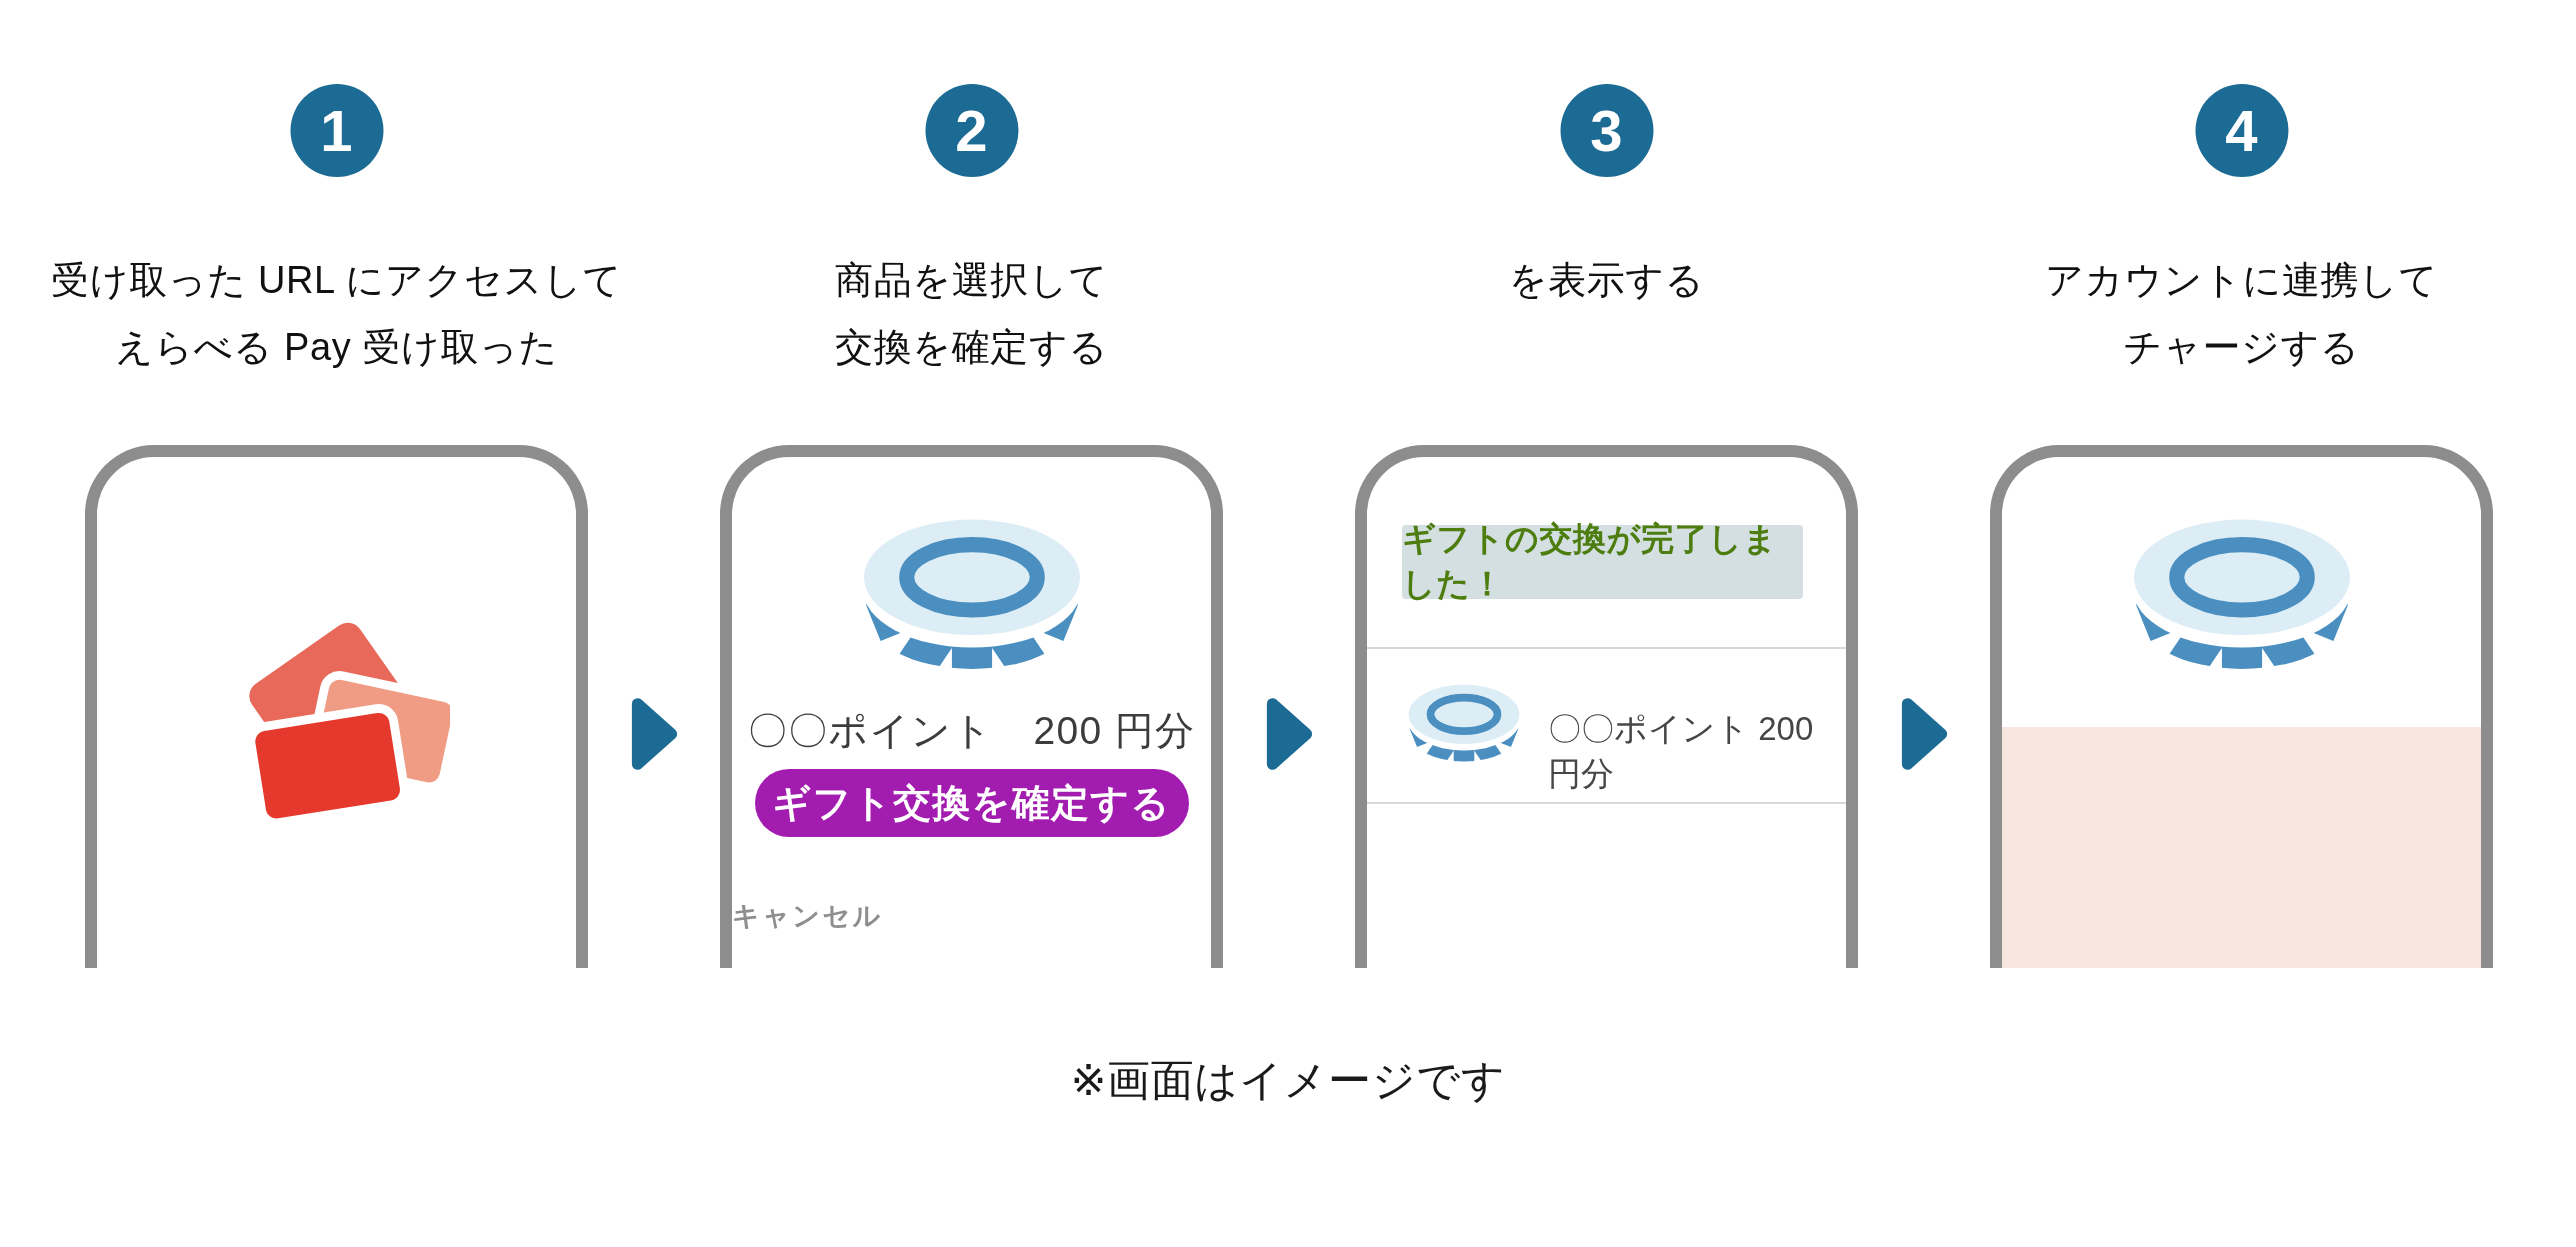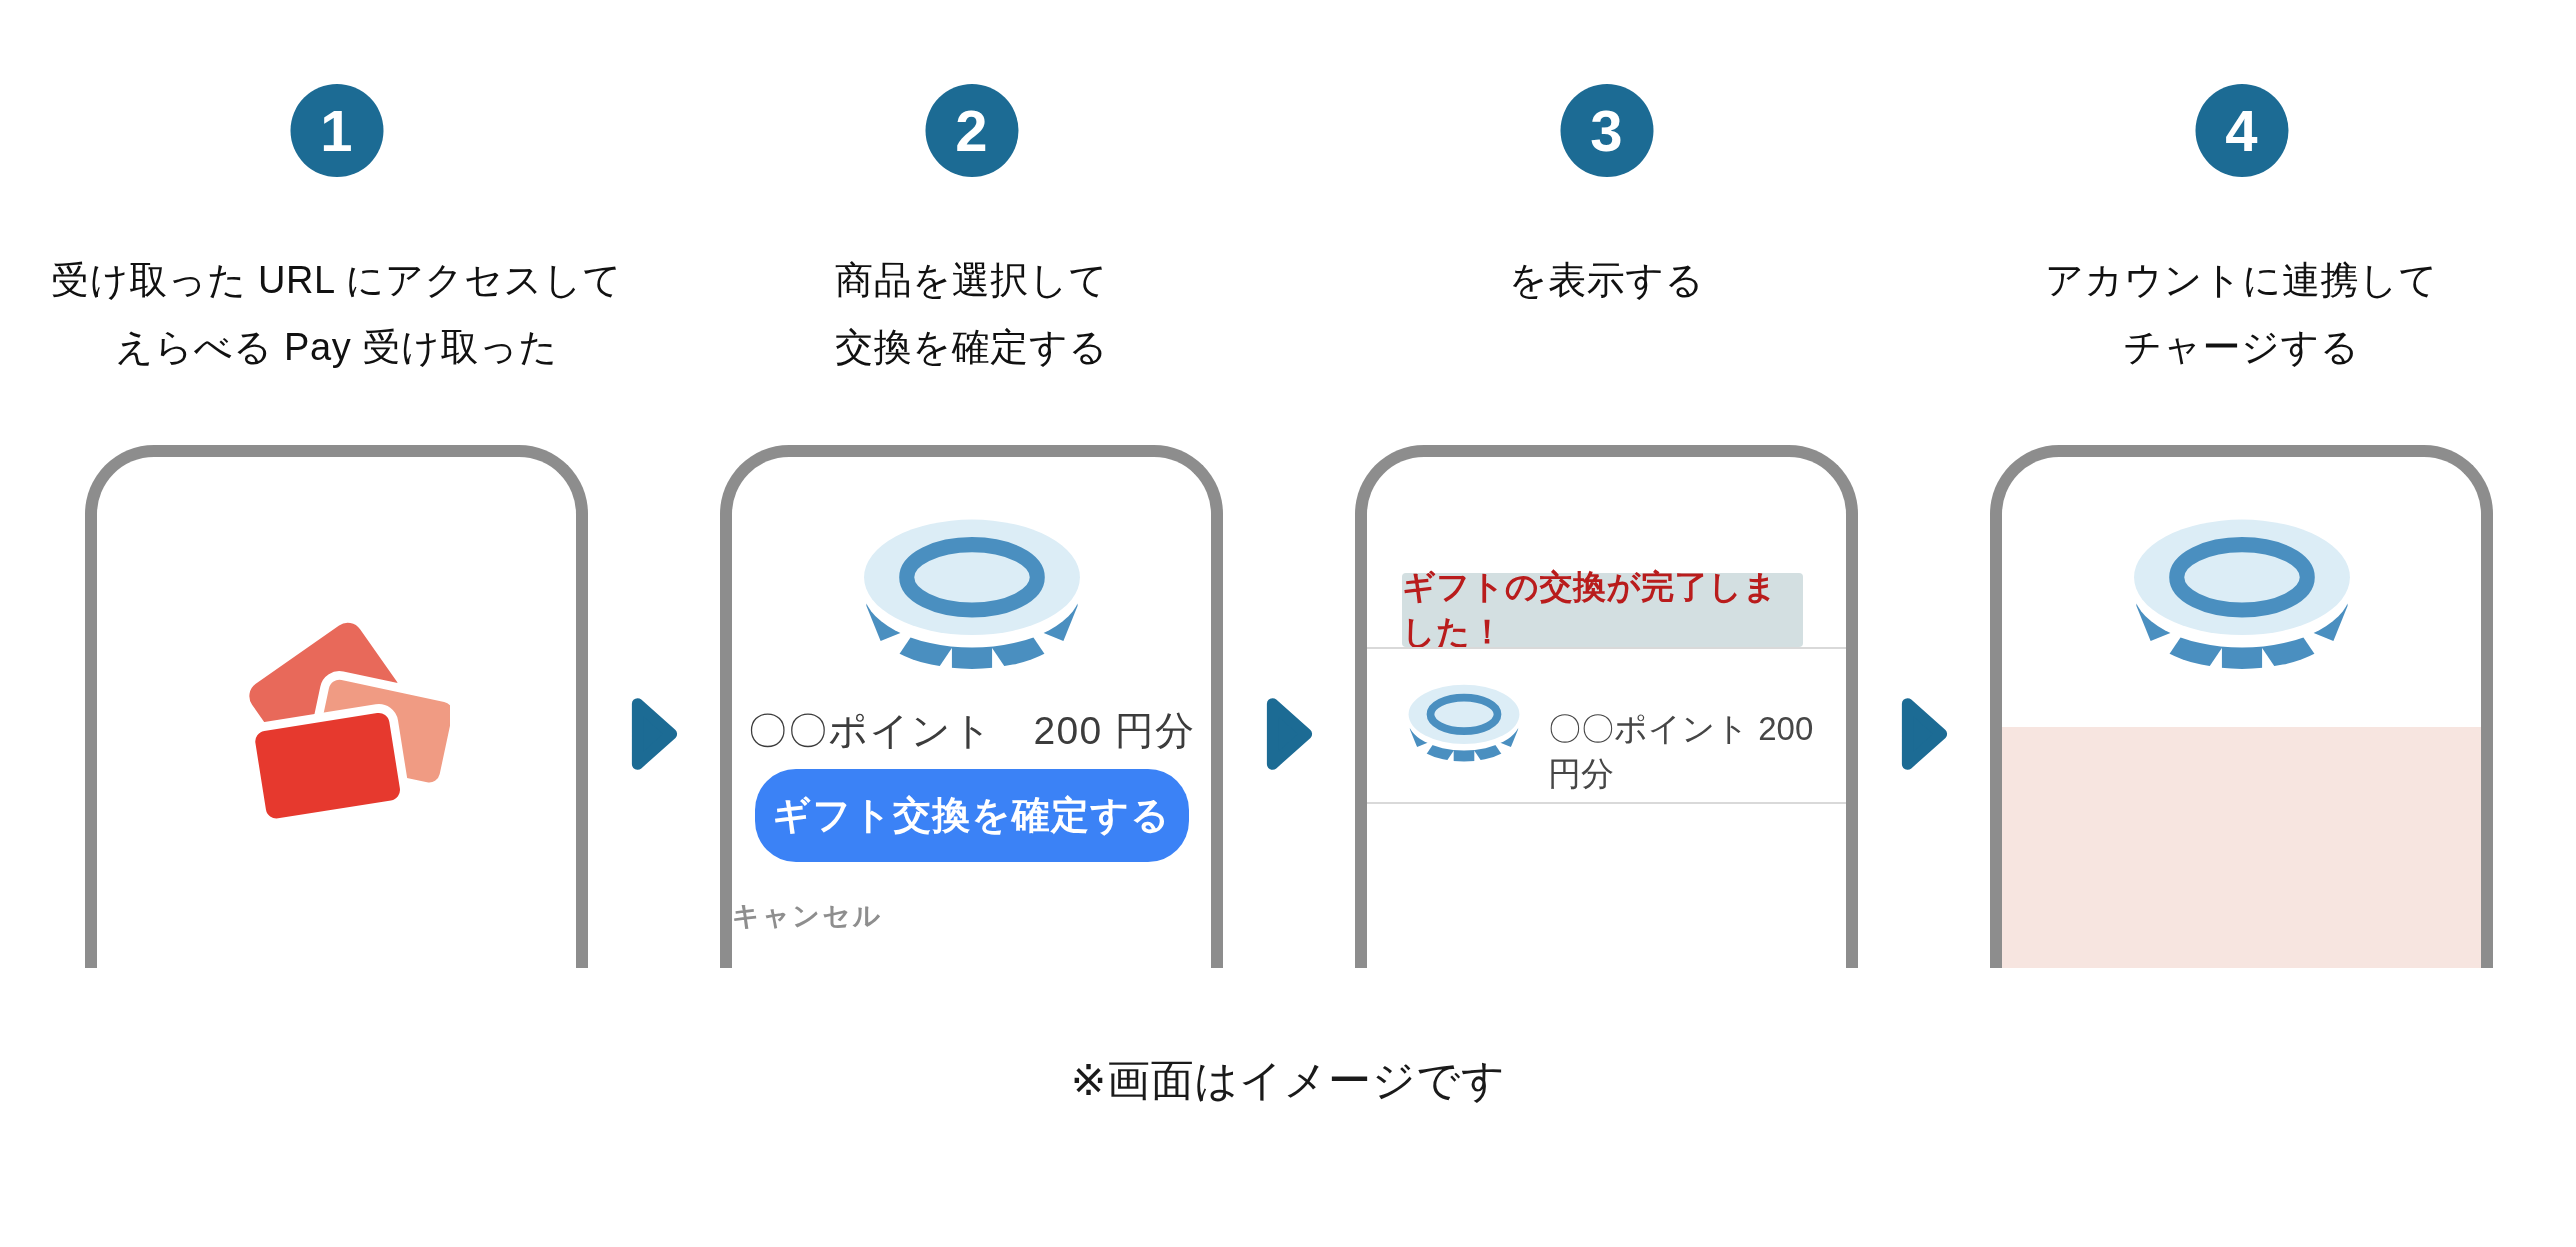--- a/index.html
+++ b/index.html
@@ -26,33 +26,33 @@
     background:#ffffff;box-sizing:border-box;overflow:hidden;
   }
   .cards-wrap{position:absolute;left:50%;top:142px;transform:translateX(-50%);width:226px;height:226px;}
   .coin-large{position:absolute;top:50px;left:50%;transform:translateX(-50%);width:226px;height:182px;}
   .point-label{
     position:absolute;top:247px;left:0;width:100%;text-align:center;
     font-size:39px;font-weight:500;color:#3c3c3c;letter-spacing:1.3px;
   }
   .confirm-btn{
     position:absolute;top:312px;left:50%;transform:translateX(-50%);
-    width:434px;height:93px;border-radius:41px;background:#3b82f6;
+    width:434px;height:68px;border-radius:41px;background:#a21caf;
     color:#ffffff;font-size:38px;font-weight:700;
     display:flex;align-items:center;justify-content:center;letter-spacing:1.3px;
   }
   .cancel-label{
     position:absolute;top:441px;left:0;width:100%;text-align:left;
     font-size:27px;font-weight:700;color:#8e8e8e;letter-spacing:2.5px;
   }
   .banner{
     position:absolute;top:68px;left:35px;width:401px;height:74px;
     background:#d3dfe1;border-radius:4px;
     display:flex;align-items:center;justify-content:center;
-    font-size:33px;font-weight:700;color:#b91c1c;letter-spacing:0.6px;margin-top:48px;
+    font-size:33px;font-weight:700;color:#4d7c0f;letter-spacing:0.6px;
   }
   .divider{position:absolute;left:0;right:0;height:1.9px;background:#d9d9d9;}
   .divider-top{top:190px}.divider-bottom{top:345px}
   .coin-small{position:absolute;left:39px;top:221px;width:116px;height:94px;}
   .row-label{position:absolute;left:181px;top:250px;font-size:33px;font-weight:500;color:#464646;}
   .pink-section{position:absolute;top:270px;left:0;right:0;bottom:0;background:#f7e5e0;}
   .arrow{position:absolute;top:695px;width:49px;height:78px;}
   #arrow1{left:630px}#arrow2{left:1265px}#arrow3{left:1900px}
   .notes{
     position:absolute;top:1049px;left:0;width:100%;text-align:center;

